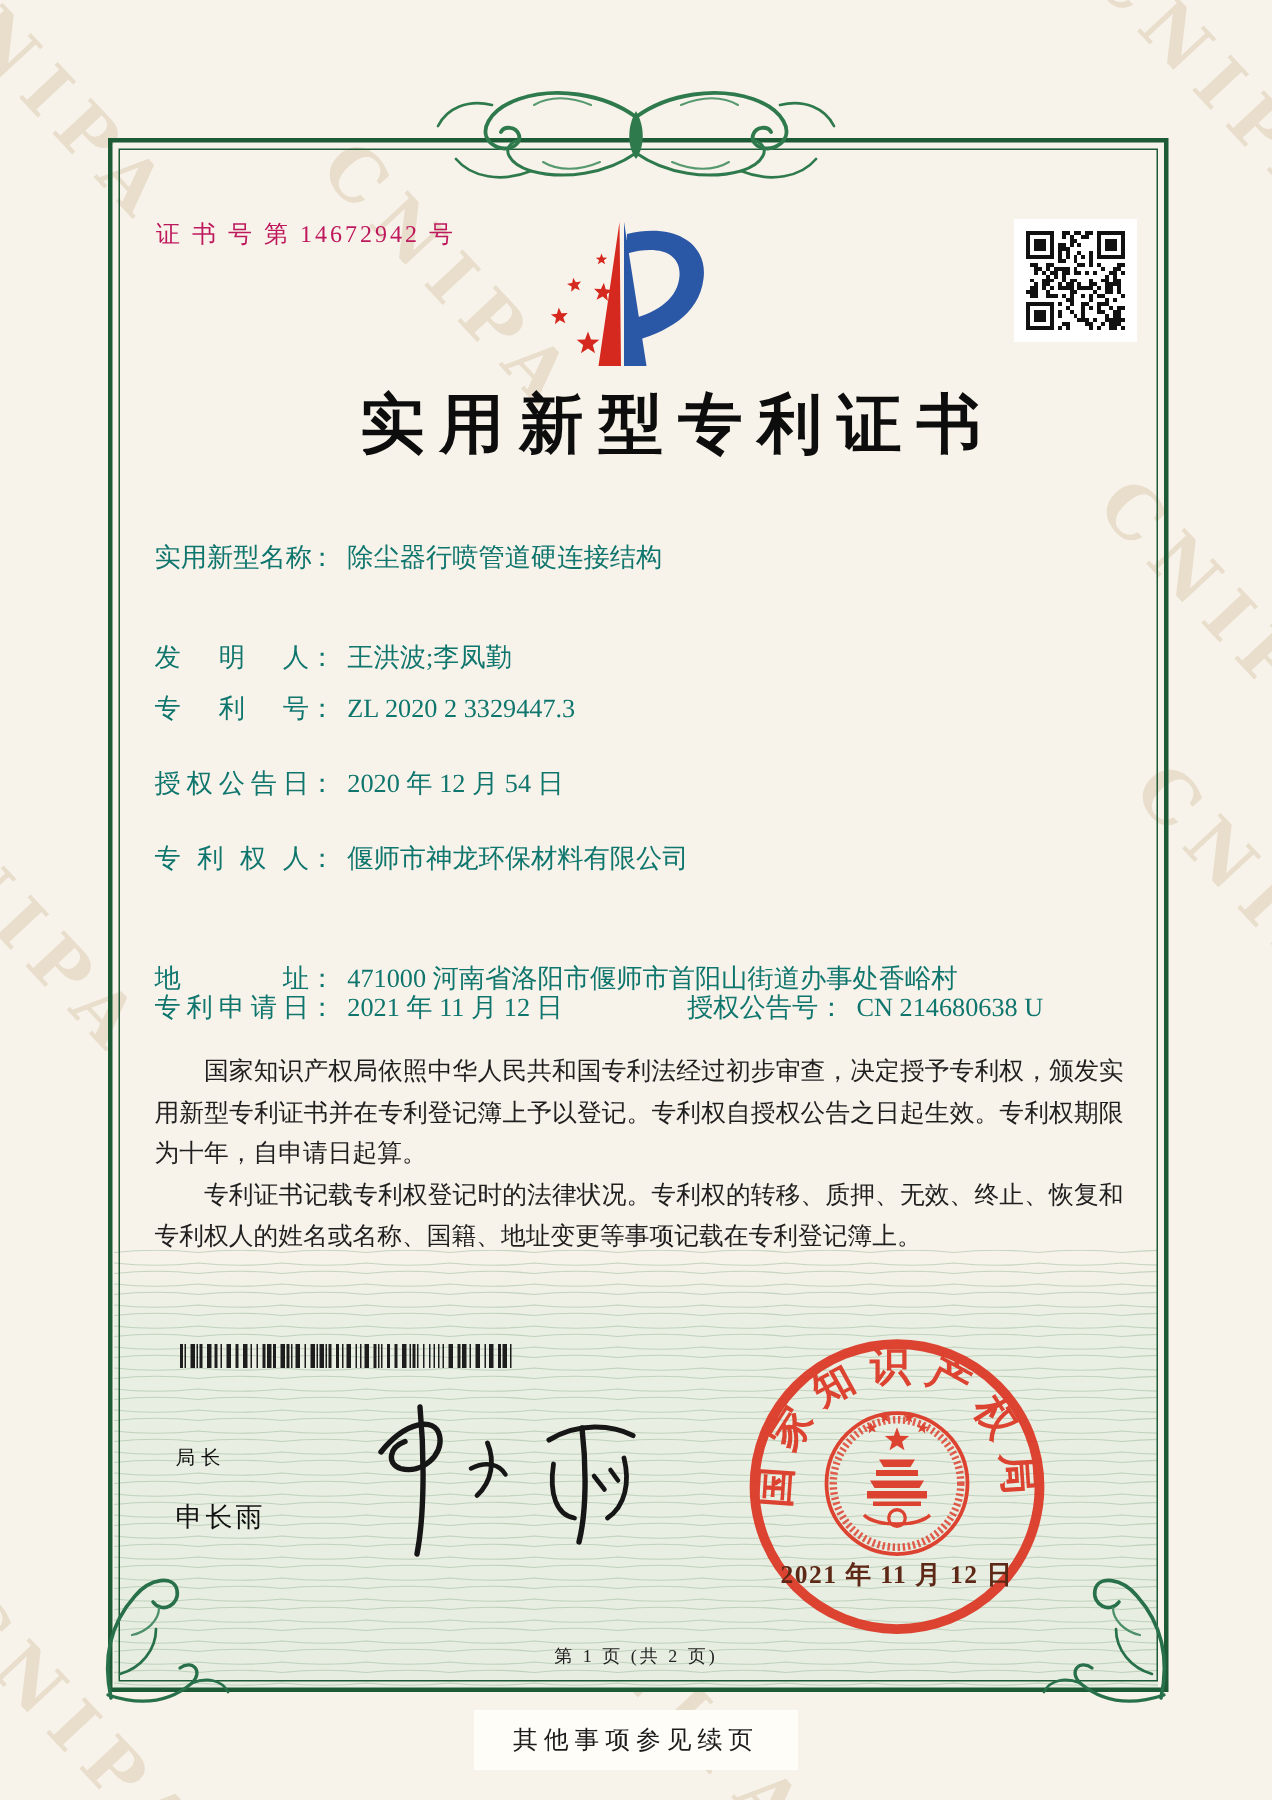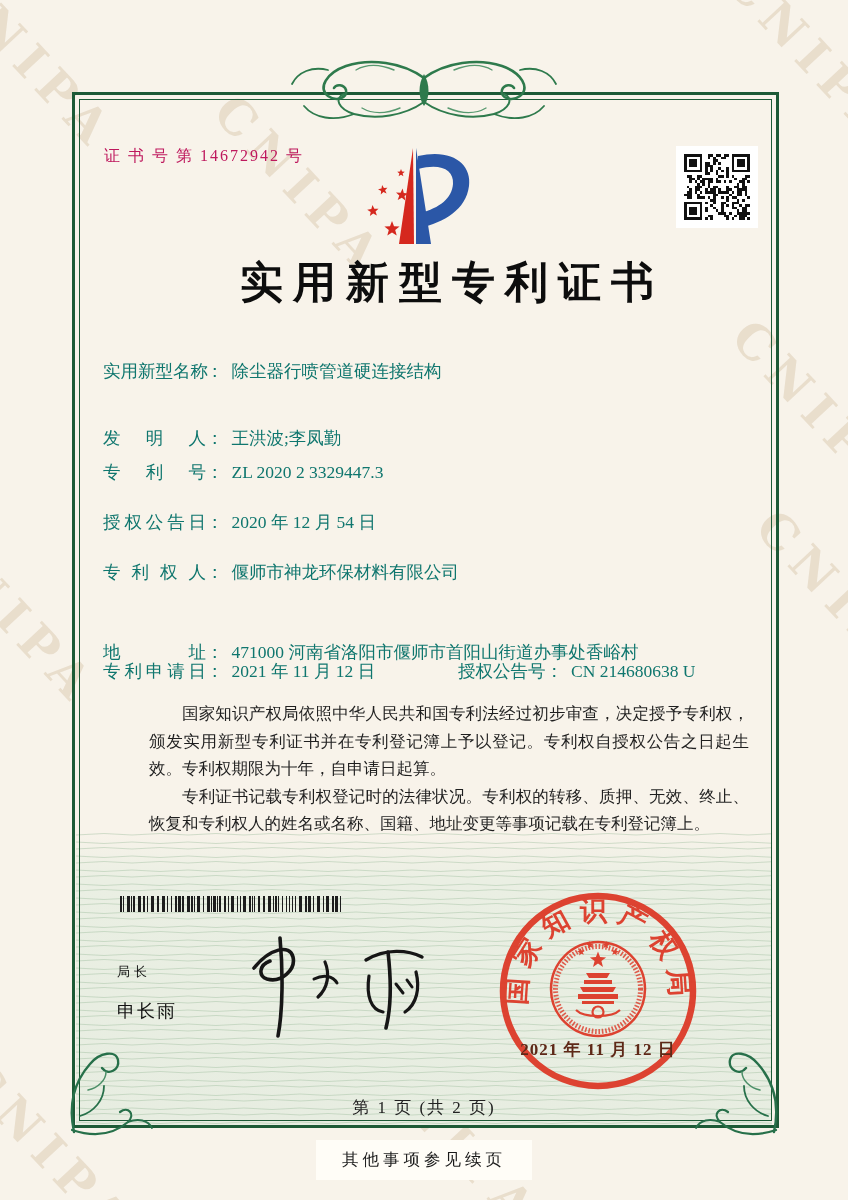--- a/index.html
+++ b/index.html
@@ -45,29 +45,29 @@
   }
   
   #qrBox { left:676px; top:146px; width:82px; height:82px; background:#ffffff; padding:8px; }
   
   .frow { position:absolute; left:103px; font-size:17.5px; color:#0f766e; white-space:nowrap; z-index:4; }
   .flabel { display:inline-block; width:103px; text-align:justify; text-align-last:justify; vertical-align:bottom; }
   .fcolon { padding-right:8px; }
   
   #bodyText { left:103px; top:700px; width:646px; font-size:16.5px; line-height:27.5px;
     text-align:justify; color:#1f1f1f; }
-  #bodyText p { text-indent:2em;margin-left:46px; }
+  #bodyText p { text-indent:2em; }
   
   #barcode { left:120px; top:896px; width:226px; height:16px; font-size:0; white-space:nowrap; }
   #barcode i { display:inline-block; height:16px; background:#1d1d1d; }
   
   #signerTitle { left:117px; top:963px; font-size:13px; letter-spacing:4px; color:#111; }
   #signerName  { left:117px; top:999px; font-size:18px; letter-spacing:2px; color:#111; }
   
-  #pageNum { left:0; top:1096px; width:848px; text-align:center; font-size:17px; color:#222; letter-spacing:2px; }
+  #pageNum { left:0; top:1096px; width:848px; text-align:center; font-size:12px; color:#222; letter-spacing:2px; }
   #contBox {
     left:50%; top:1140px; transform:translateX(-50%);
     background:#fffdf7; padding:9px 26px; font-size:16.5px; letter-spacing:4px; color:#1a1a1a;
     z-index:4;
   }
   
   #sealSvg { left:492px; top:886px; width:212px; height:212px; z-index:5; opacity:0.95; }
   #sealDate { left:492px; top:1038px; width:212px; text-align:center;
     font-size:17px; letter-spacing:1px; color:#5e2817; z-index:6; font-weight:bold; }
   #sigSvg { left:228px; top:930px; width:215px; height:112px; z-index:5; }

